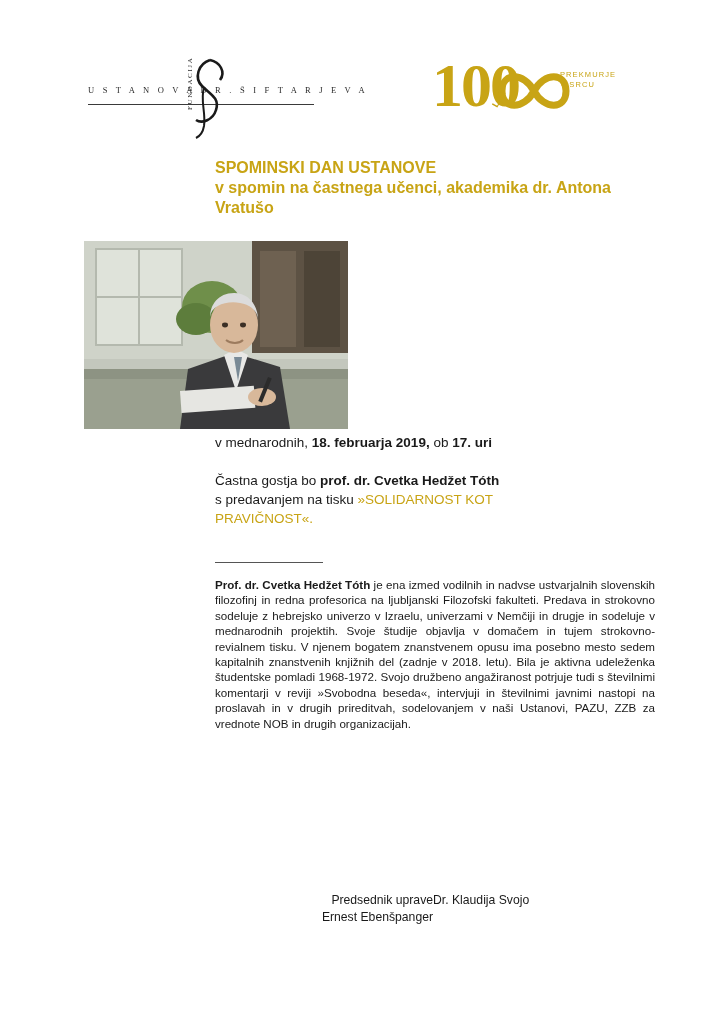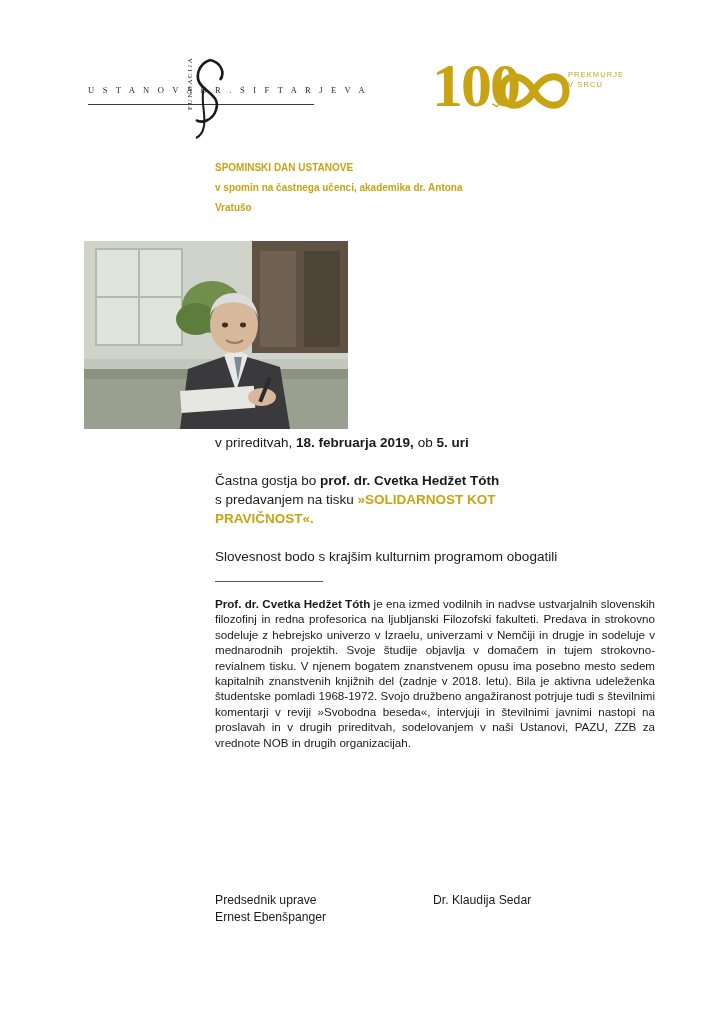--- a/index.html
+++ b/index.html
@@ -99,21 +99,21 @@
     font-size: 9px;
     color: #c8a415;
     letter-spacing: 1px;
     transform: rotate(-60deg);
     transform-origin: left top;
     font-family: "Liberation Sans", sans-serif;
     font-weight: bold;
   }
   .logo-right .tagline {
     position: absolute;
-    left: 136px;
+    left: 128px;
     top: 22px;
     font-size: 7.5px;
     color: #c8a415;
     letter-spacing: 1.1px;
     line-height: 10px;
   }
   .infinity-svg {
     position: absolute;
     left: 62px;
     top: 12px;
@@ -122,21 +122,21 @@
   
   .content {
     position: absolute;
     left: 215px;
     top: 158px;
     width: 440px;
   }
   .title {
     color: #c8a415;
     font-weight: bold;
-    font-size: 10px;
+    font-size: 16px;
     line-height: 20px;
     margin: 0 0 0 0;
   }
   .title .line {
     display: block;
   }
 
   .portrait {
     position: absolute;
     left: 84px;
@@ -149,21 +149,21 @@
   .portrait svg { display: block; }
 
   .block {
     font-size: 13.5px;
     line-height: 19px;
     color: #1a1a1a;
   }
   .spacer-lg { height: 19px; }
 
   .b { font-weight: bold; }
-  .gold-b { color: #c8a415; font-weight: bold; }
+  .gold-b { color: #c8a415; font-weight: normal; }
 
   .divider {
     width: 108px;
     border-top: 1px solid #555;
     margin: 15px 0 14px 0;
   }
 
   .bio {
     font-size: 11.6px;
     line-height: 15.4px;
@@ -176,21 +176,21 @@
     left: 215px;
     top: 892px;
     width: 450px;
     font-size: 12.2px;
     line-height: 17px;
   }
   .sig-col {
     display: inline-block;
     vertical-align: top;
   }
-  .sig-left { width: 218px; }
+  .sig-left { width: 218px; text-align: right; }
   .sig-right { width: 230px; }
 </style>
 </head>
 <body>
 
 <div class="page">
 
   <div class="header">
 
     <div class="logo-left">
@@ -225,42 +225,41 @@
     <div class="title">
       <span class="line">SPOMINSKI DAN USTANOVE</span>
       <span class="line">v spomin na častnega učenci, akademika dr. Antona</span>
       <span class="line">Vratušo</span>
     </div>
 
     <div style="height:215px"></div>
 
     <div class="block">
       <div>
-        <span>v prireditvah, </span><span class="b">18. februarja 2019,</span><span> ob </span><span class="b">5. uri</span>
+        <span>v mednarodnih, </span><span class="b">18. februarja 2019,</span><span> ob </span><span class="b">17. uri</span>
       </div>
     </div>
 
     <div class="spacer-lg"></div>
 
     <div class="block">
       <div>
         <span>Častna gostja bo </span><span class="b">prof. dr. Cvetka Hedžet Tóth</span>
       </div>
       <div>
         <span>s predavanjem na tisku </span><span class="gold-b">»SOLIDARNOST KOT</span>
       </div>
       <div>
         <span class="gold-b">PRAVIČNOST«.</span>
       </div>
     </div>
 
     <div class="spacer-lg"></div>
 
     <div class="block">
-      <div>Slovesnost bodo s krajšim kulturnim programom obogatili</div>
     </div>
 
     <div class="divider"></div>
 
     <div class="bio">
       <span class="b">Prof. dr. Cvetka Hedžet Tóth</span><span> je ena izmed vodilnih in nadvse ustvarjalnih slovenskih filozofinj in redna profesorica na ljubljanski Filozofski fakulteti. Predava in strokovno sodeluje z hebrejsko univerzo v Izraelu, univerzami v Nemčiji in drugje in sodeluje v mednarodnih projektih. Svoje študije objavlja  v domačem in tujem strokovno-revialnem tisku. V njenem bogatem znanstvenem opusu ima posebno mesto  sedem kapitalnih znanstvenih  knjižnih del (zadnje v 2018. letu). Bila je aktivna udeleženka študentske pomladi 1968-1972. Svojo družbeno angažiranost potrjuje tudi s številnimi  komentarji v reviji »Svobodna beseda«, intervjuji in številnimi javnimi nastopi na proslavah in v drugih prireditvah, sodelovanjem v naši Ustanovi, PAZU, ZZB za vrednote NOB in drugih organizacijah.</span>
     </div>
   </div>
 
   <div class="portrait">
@@ -298,17 +297,17 @@
       <ellipse cx="178" cy="156" rx="14" ry="9" fill="#d8b89a"></ellipse>
       <rect x="184" y="136" width="4" height="26" fill="#2b2b2b" transform="rotate(22 184 136)"></rect>
     </svg>
   </div>
 
   <div class="signatures">
     <div class="sig-col sig-left">
       <div>Predsednik uprave</div>
       <div>Ernest Ebenšpanger</div>
     </div><div class="sig-col sig-right">
-      <div>Dr. Klaudija Sedar</div>
+      <div>Dr. Klaudija Svojo</div>
     </div>
   </div>
 
 </div>
 
 </body></html>

